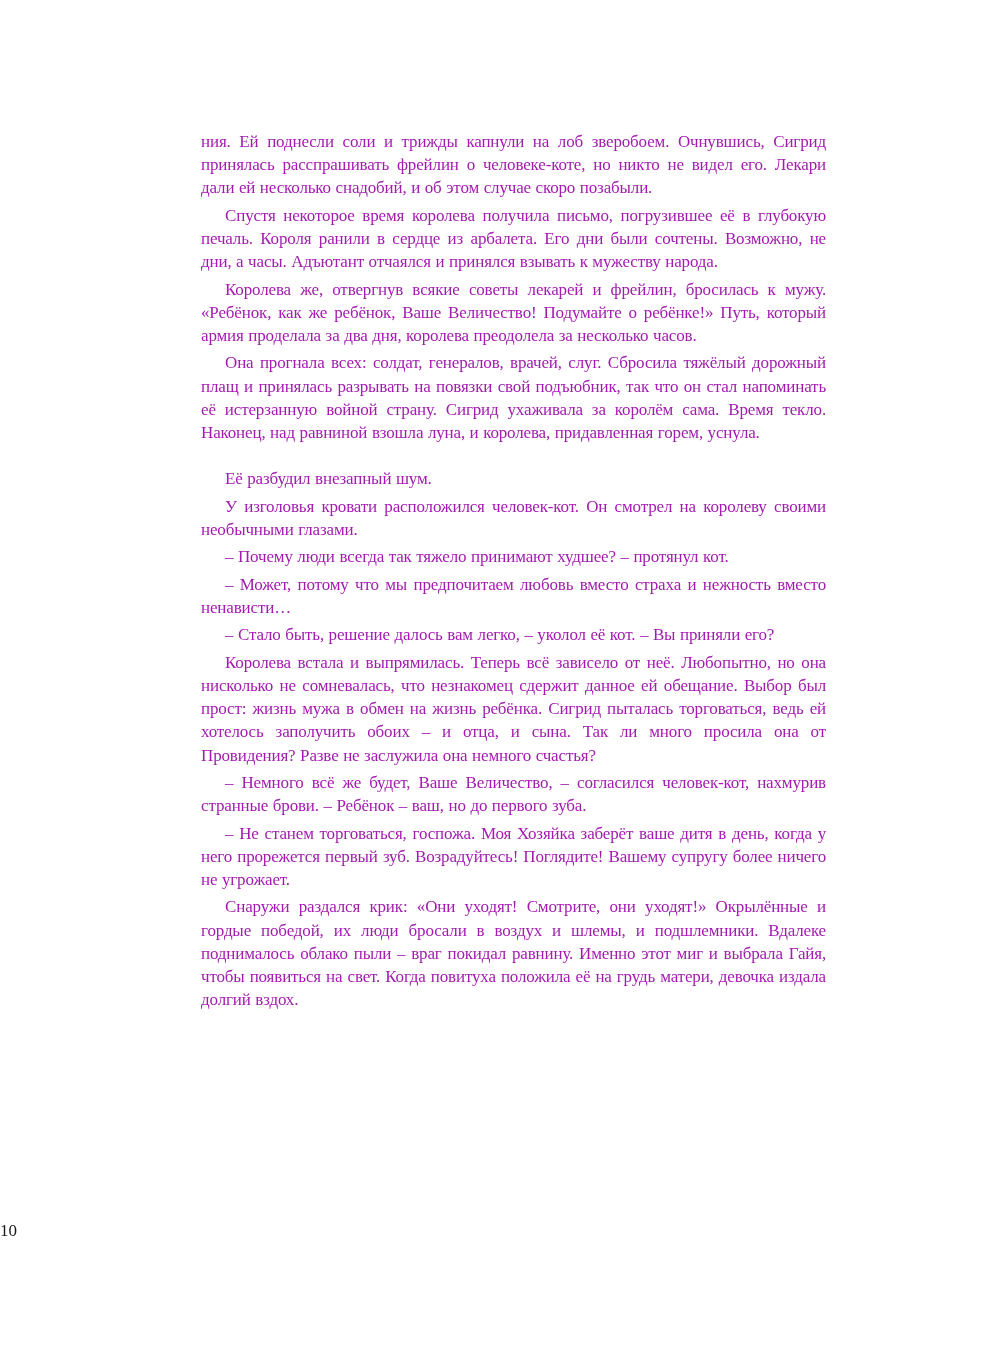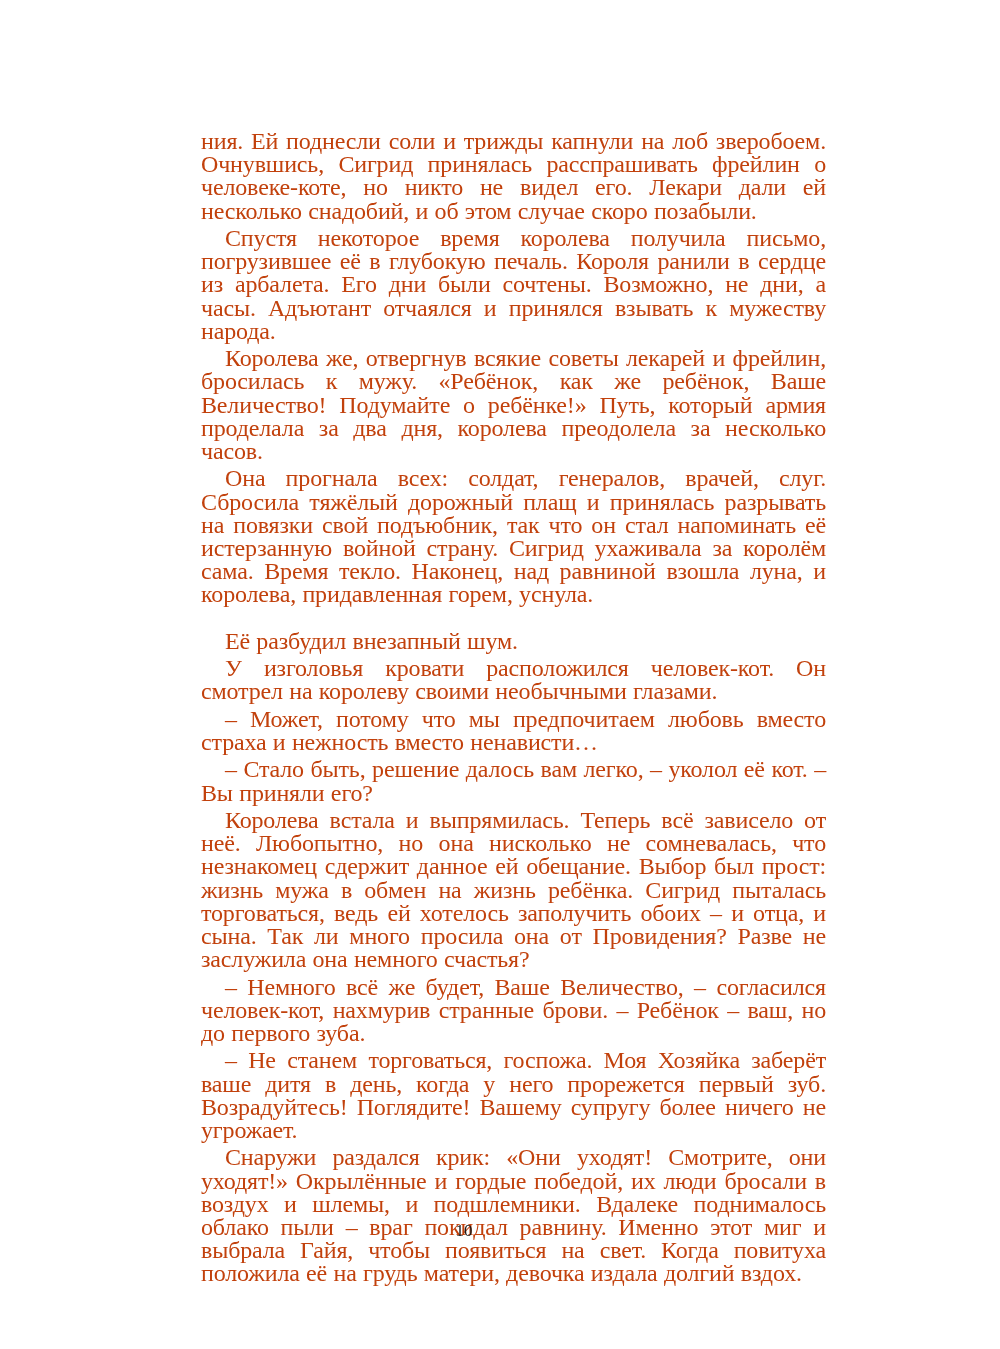--- a/index.html
+++ b/index.html
@@ -12,23 +12,23 @@
       height: 1349px;
       position: relative;
       overflow: hidden;
     }
     .page {
       position: absolute;
       left: 201px;
       top: 130px;
       width: 625px;
       font-family: "Liberation Serif", "DejaVu Serif", serif;
-      font-size: 24px;
+      font-size: 17px;
       line-height: 23.2px;
-      color: #c2410c;
+      color: #a21caf;
     }
     .para {
       margin: 0 0 4.2px 0;
       text-indent: 24px;
       text-align: justify;
       text-align-last: left;
       hyphens: manual;
       letter-spacing: -0.15px;
       word-spacing: 0.5px;
     }
@@ -36,39 +36,39 @@
       text-indent: 0;
     }
     .section-break {
       height: 19px;
     }
     .page-number {
       position: absolute;
       left: 0;
       width: 928px;
       top: 1221px;
-      text-align: center;
       font-family: "Liberation Serif", "DejaVu Serif", serif;
       font-size: 17px;
       color: #1a1a1a;
     }
   </style>
 </head>
 <body>
 
 <div class="page">
   <p class="para first">ния. Ей поднесли соли и трижды капнули на лоб зверобоем. Очнувшись, Сигрид принялась расспрашивать фрейлин о человеке-коте, но никто не видел его. Лекари дали ей несколько снадобий, и об этом случае ско­ро позабыли.</p>
   <p class="para">Спустя некоторое время королева получила письмо, погрузившее её в глу­бокую печаль. Короля ранили в сердце из арбалета. Его дни были сочтены. Возможно, не дни, а часы. Адъютант отчаялся и принялся взывать к муже­ству народа.</p>
   <p class="para">Королева же, отвергнув всякие советы лекарей и фрейлин, бросилась к мужу. «Ребёнок, как же ребёнок, Ваше Величество! Подумайте о ребёнке!» Путь, который армия проделала за два дня, королева преодолела за несколь­ко часов.</p>
   <p class="para">Она прогнала всех: солдат, генералов, врачей, слуг. Сбросила тяжёлый дорожный плащ и принялась разрывать на повязки свой подъюбник, так что он стал напоминать её истерзанную войной страну. Сигрид ухаживала за королём сама. Время текло. Наконец, над равниной взошла луна, и коро­лева, придавленная горем, уснула.</p>
 
   <div class="section-break"></div>
 
   <p class="para">Её разбудил внезапный шум.</p>
   <p class="para">У изголовья кровати расположился человек-кот. Он смотрел на королеву своими необычными глазами.</p>
+  <p class="para">– Почему люди всегда так тяжело принимают худшее? – протянул кот.</p>
   <p class="para">– Может, потому что мы предпочитаем любовь вместо страха и нежность вместо ненависти…</p>
   <p class="para">– Стало быть, решение далось вам легко, – уколол её кот. – Вы приняли его?</p>
   <p class="para">Королева встала и выпрямилась. Теперь всё зависело от неё. Любопыт­но, но она нисколько не сомневалась, что незнакомец сдержит данное ей обещание. Выбор был прост: жизнь мужа в обмен на жизнь ребёнка. Сигрид пыталась торговаться, ведь ей хотелось заполучить обоих – и отца, и сына. Так ли много просила она от Провидения? Разве не заслужила она немного счастья?</p>
   <p class="para">– Немного всё же будет, Ваше Величество, – согласился человек-кот, нах­мурив странные брови. – Ребёнок – ваш, но до первого зуба.</p>
   <p class="para">– Не станем торговаться, госпожа. Моя Хозяйка заберёт ваше дитя в день, когда у него прорежется первый зуб. Возрадуйтесь! Поглядите! Вашему су­пругу более ничего не угрожает.</p>
   <p class="para">Снаружи раздался крик: «Они уходят! Смотрите, они уходят!» Окрылён­ные и гордые победой, их люди бросали в воздух и шлемы, и подшлемники. Вдалеке поднималось облако пыли – враг покидал равнину. Именно этот миг и выбрала Гайя, чтобы появиться на свет. Когда повитуха положила её на грудь матери, девочка издала долгий вздох.</p>
 </div>
 
 <div class="page-number">10</div>
 

